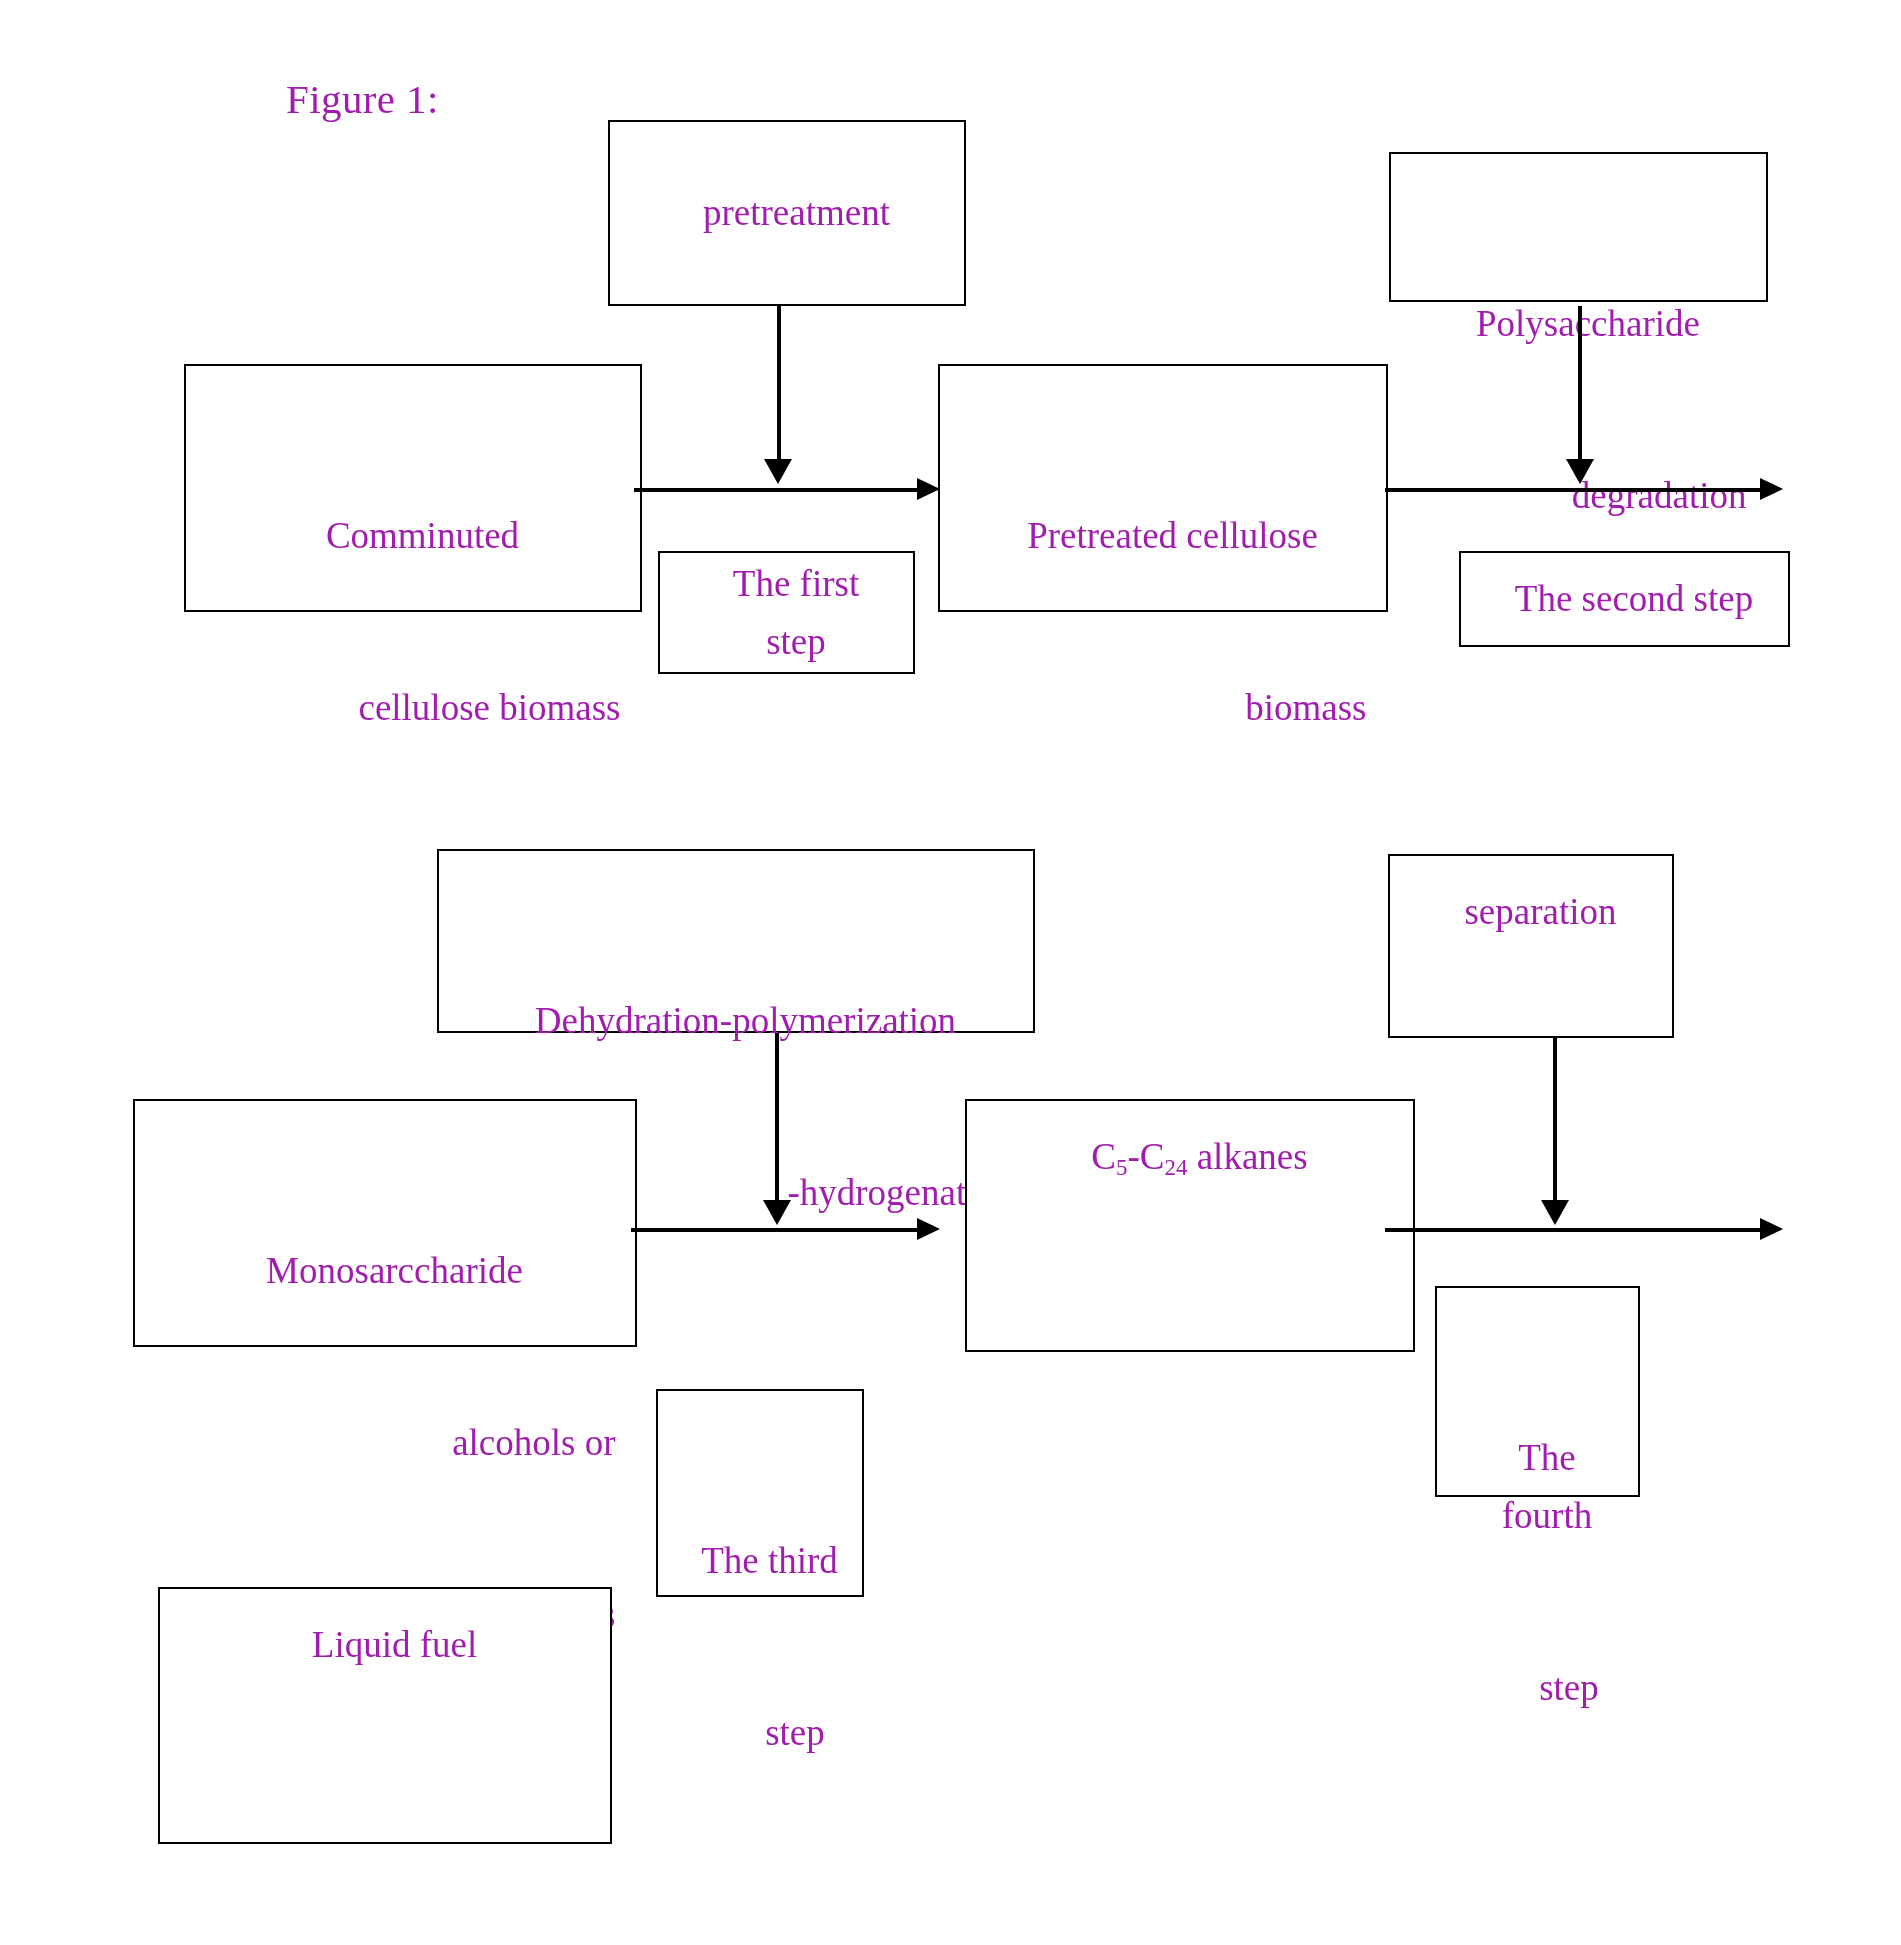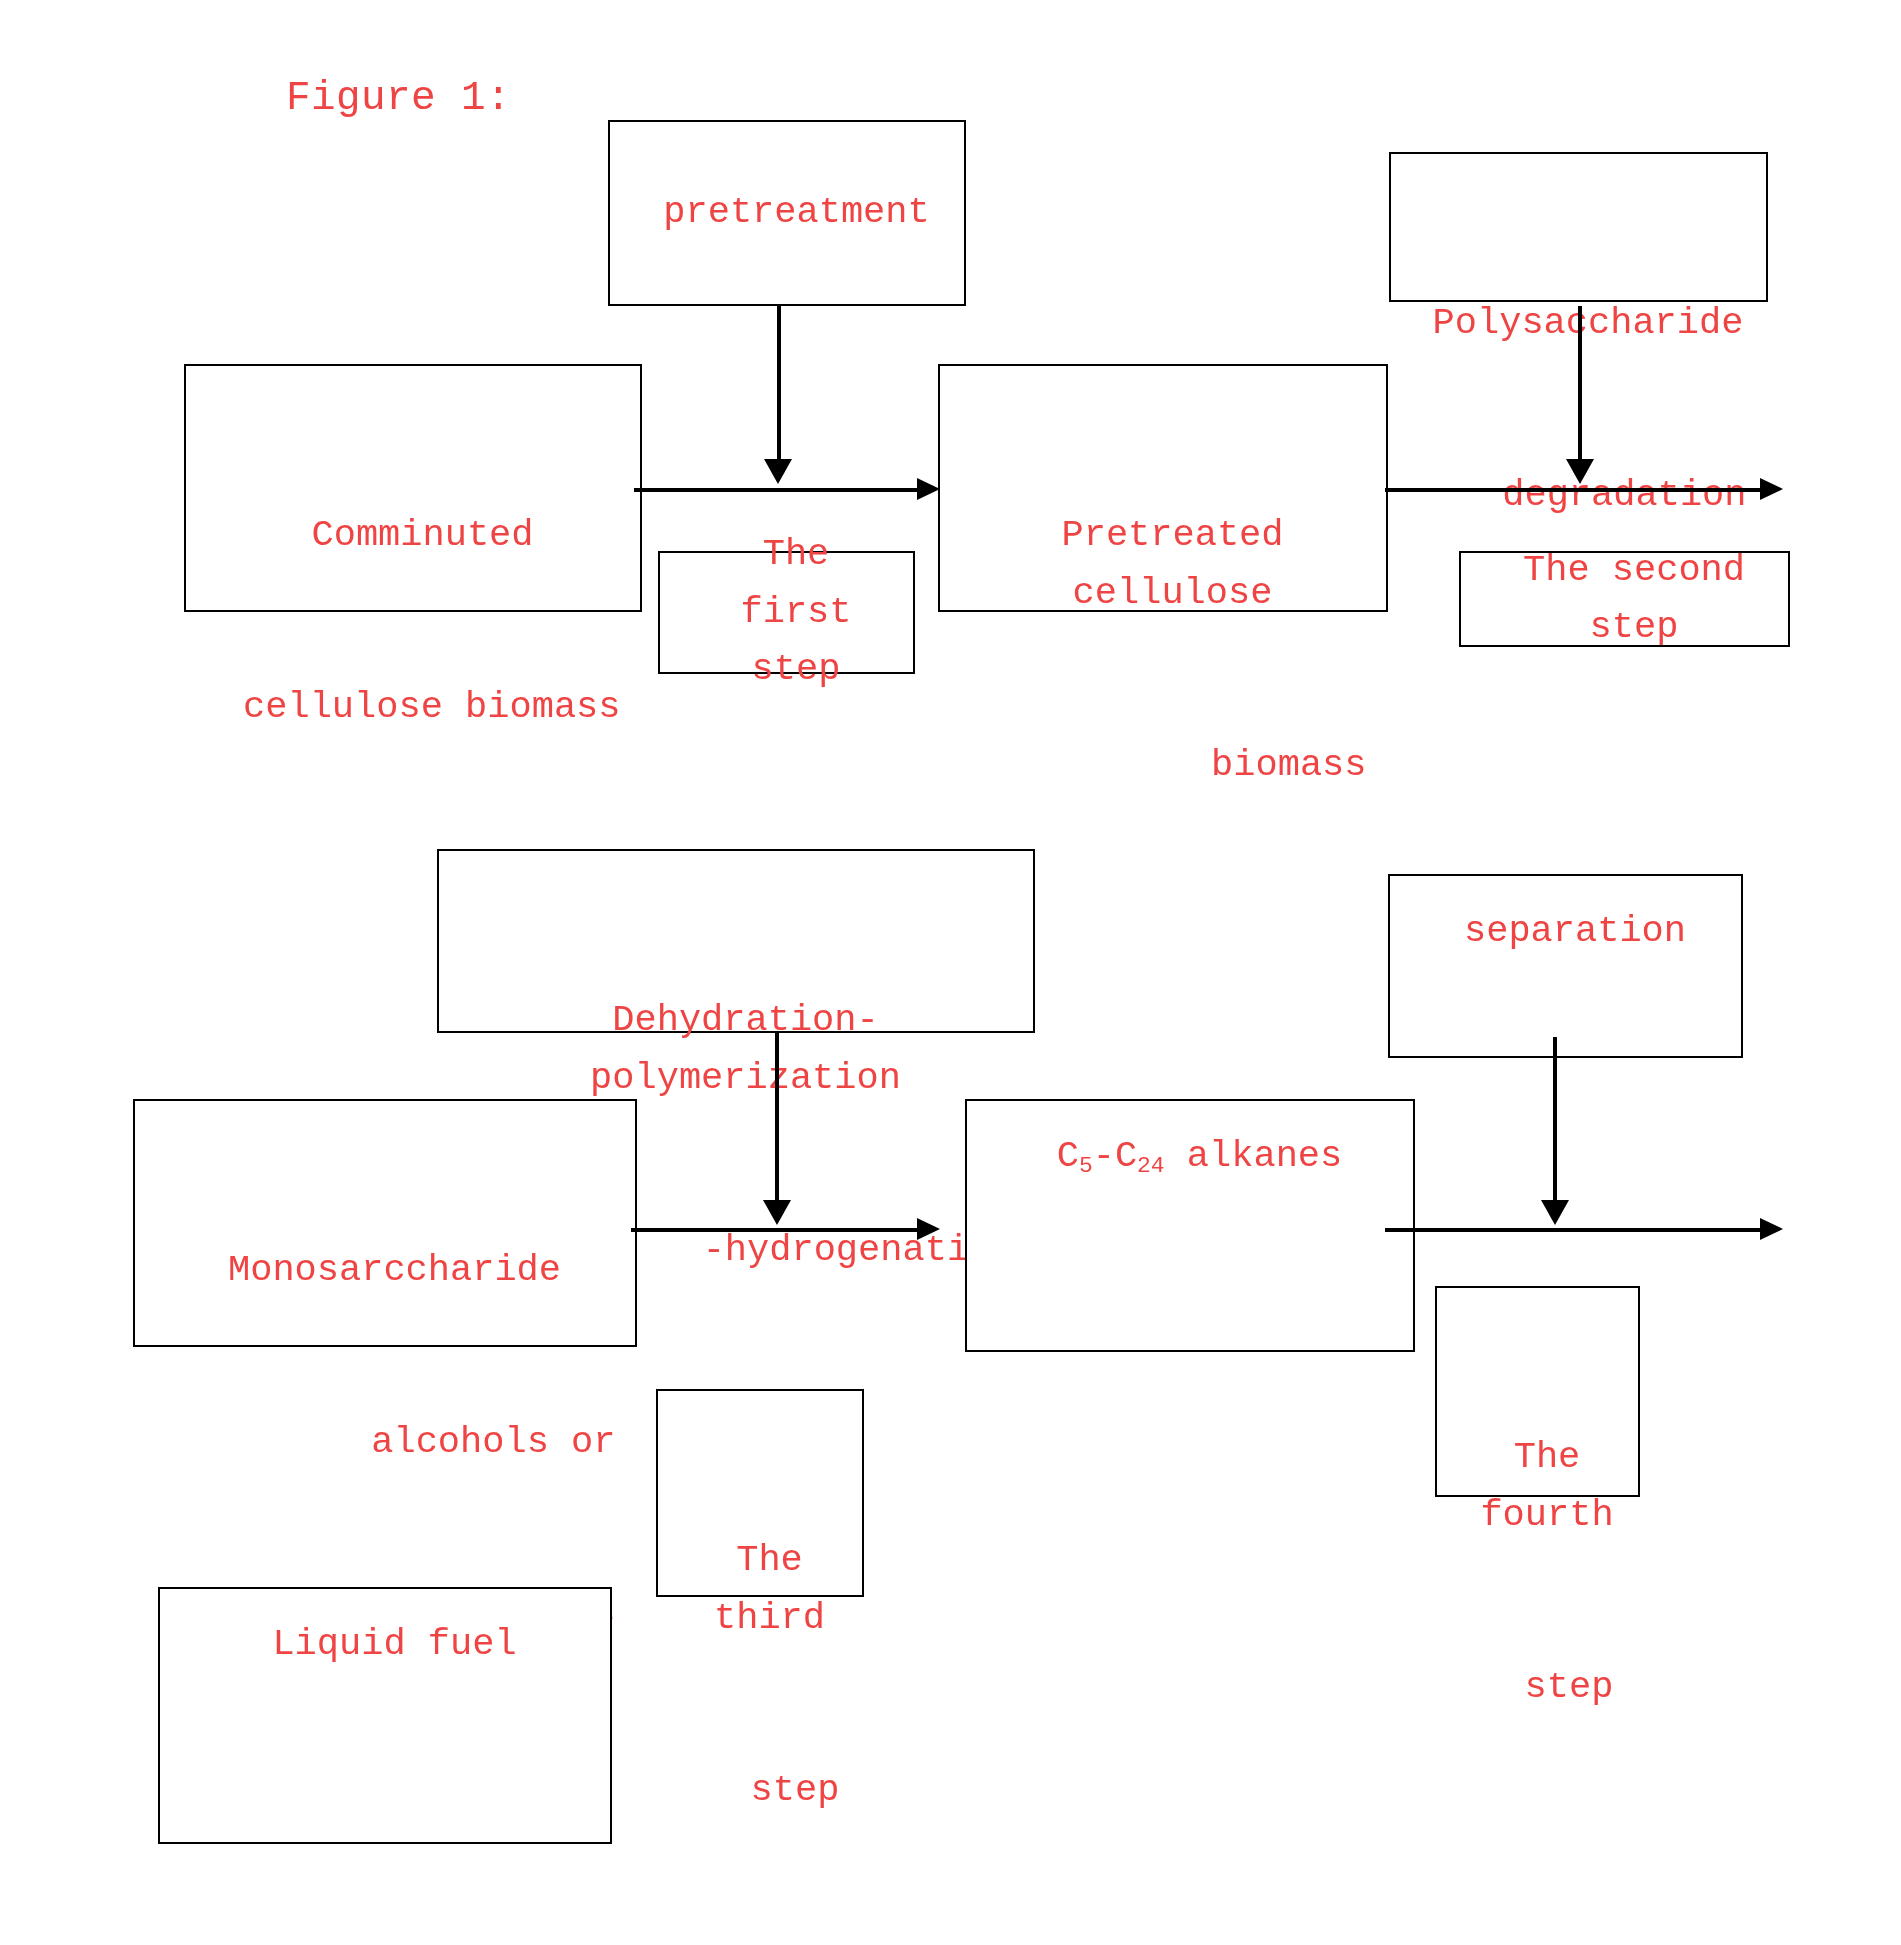--- a/index.html
+++ b/index.html
@@ -6,22 +6,22 @@
   html, body {
     margin: 0;
     padding: 0;
     background: #ffffff;
   }
   #page {
     position: relative;
     width: 1902px;
     height: 1945px;
     background: #ffffff;
-    font-family: Liberation Mono, monospace;
-    color: #ef4444;
+    font-family: Liberation Serif, serif;
+    color: #a21caf;
     overflow: hidden;
   }
   .fig-label {
     position: absolute;
     font-size: 41px;
     letter-spacing: 0.4px;
     white-space: nowrap;
   }
   .node {
     position: absolute;
@@ -128,21 +128,21 @@
   <div class="conn h" style="left:1385px; top:488px; width:383px;"></div>
   <div class="arrow-right" style="left:1760px; top:478px;"></div>
 
   <div class="node pad-top" style="left:437px; top:849px; width:598px; height:184px;">
     <span class="txt">
       <span class="line-c">Dehydration-polymerization</span>
       <span class="line-l">-hydrogenation</span>
     </span>
   </div>
 
-  <div class="node center-text pad-top" style="left:1388px; top:874px; width:355px; height:184px;">
+  <div class="node center-text pad-top" style="left:1388px; top:854px; width:286px; height:184px;">
     <span class="txt">separation</span>
   </div>
 
   <div class="node pad-top" style="left:133px; top:1099px; width:504px; height:248px;">
     <span class="txt">
       <span class="line-c">Monosarccharide</span>
       <span class="line-l">alcohols or</span>
       <span class="line-l">monosaccharides</span>
     </span>
   </div>

